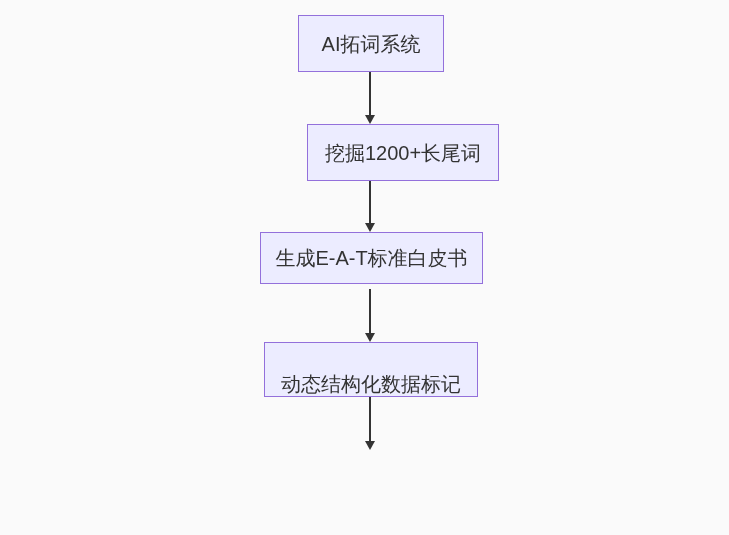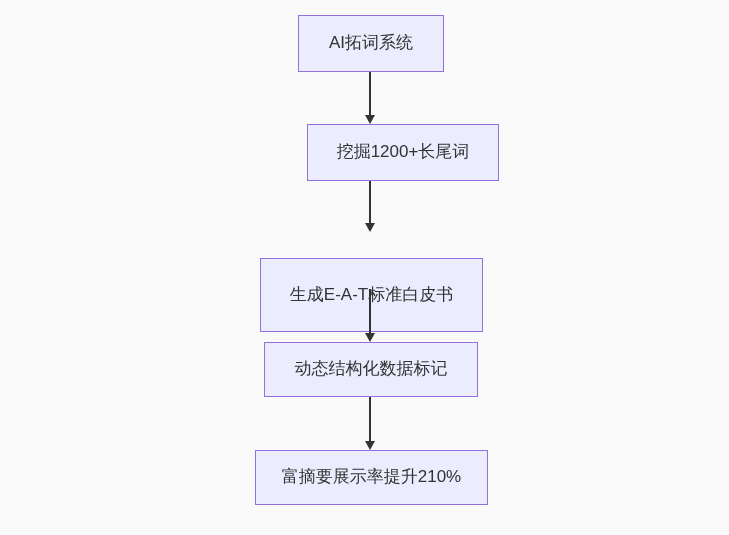--- a/index.html
+++ b/index.html
@@ -23,21 +23,21 @@
     position: absolute;
     box-sizing: border-box;
     background: var(--node-fill, #ECECFF);
     border: 1px solid var(--node-border, #9370DB);
     display: flex;
     align-items: center;
     justify-content: center;
   }
   .node-label {
     color: var(--node-text, #333333);
-    font-size: 17px;
+    font-size: 20px;
     line-height: 1.2;
     white-space: nowrap;
     text-align: center;
   }
   .edge {
     position: absolute;
     width: 20px;
     left: 360px;
   }
   .edge-line {
@@ -75,35 +75,32 @@
 
   <div class="node" style="left:275px; top:124px; width:192px; height:57px;margin-left:32px;">
     <span class="node-label">挖掘1200+长尾词</span>
   </div>
 
   <div class="edge" style="top:181px; height:51px;">
     <div class="edge-line"></div>
     <div class="edge-head"></div>
   </div>
 
-  <div class="node" style="left:260px; top:232px; width:223px; height:74px;margin-top:26px;">
+  <div class="node" style="left:260px; top:232px; width:223px; height:52px;">
     <span class="node-label">生成E-A-T标准白皮书</span>
   </div>
 
   <div class="edge" style="top:289px; height:53px;">
     <div class="edge-line"></div>
     <div class="edge-head"></div>
   </div>
 
-  <div class="node" style="left:264px; top:342px; width:214px; height:55px;">
+  <div class="node" style="left:264px; top:342px; width:214px; height:55px;align-items:flex-end;">
     <span class="node-label">动态结构化数据标记</span>
   </div>
 
   <div class="edge" style="top:397px; height:53px;">
     <div class="edge-line"></div>
     <div class="edge-head"></div>
   </div>
 
-  <div class="node" style="left:255px; top:450px; width:233px; height:55px;">
-    <span class="node-label">富摘要展示率提升210%</span>
-  </div>
 
 </div>
 
 </body></html>

